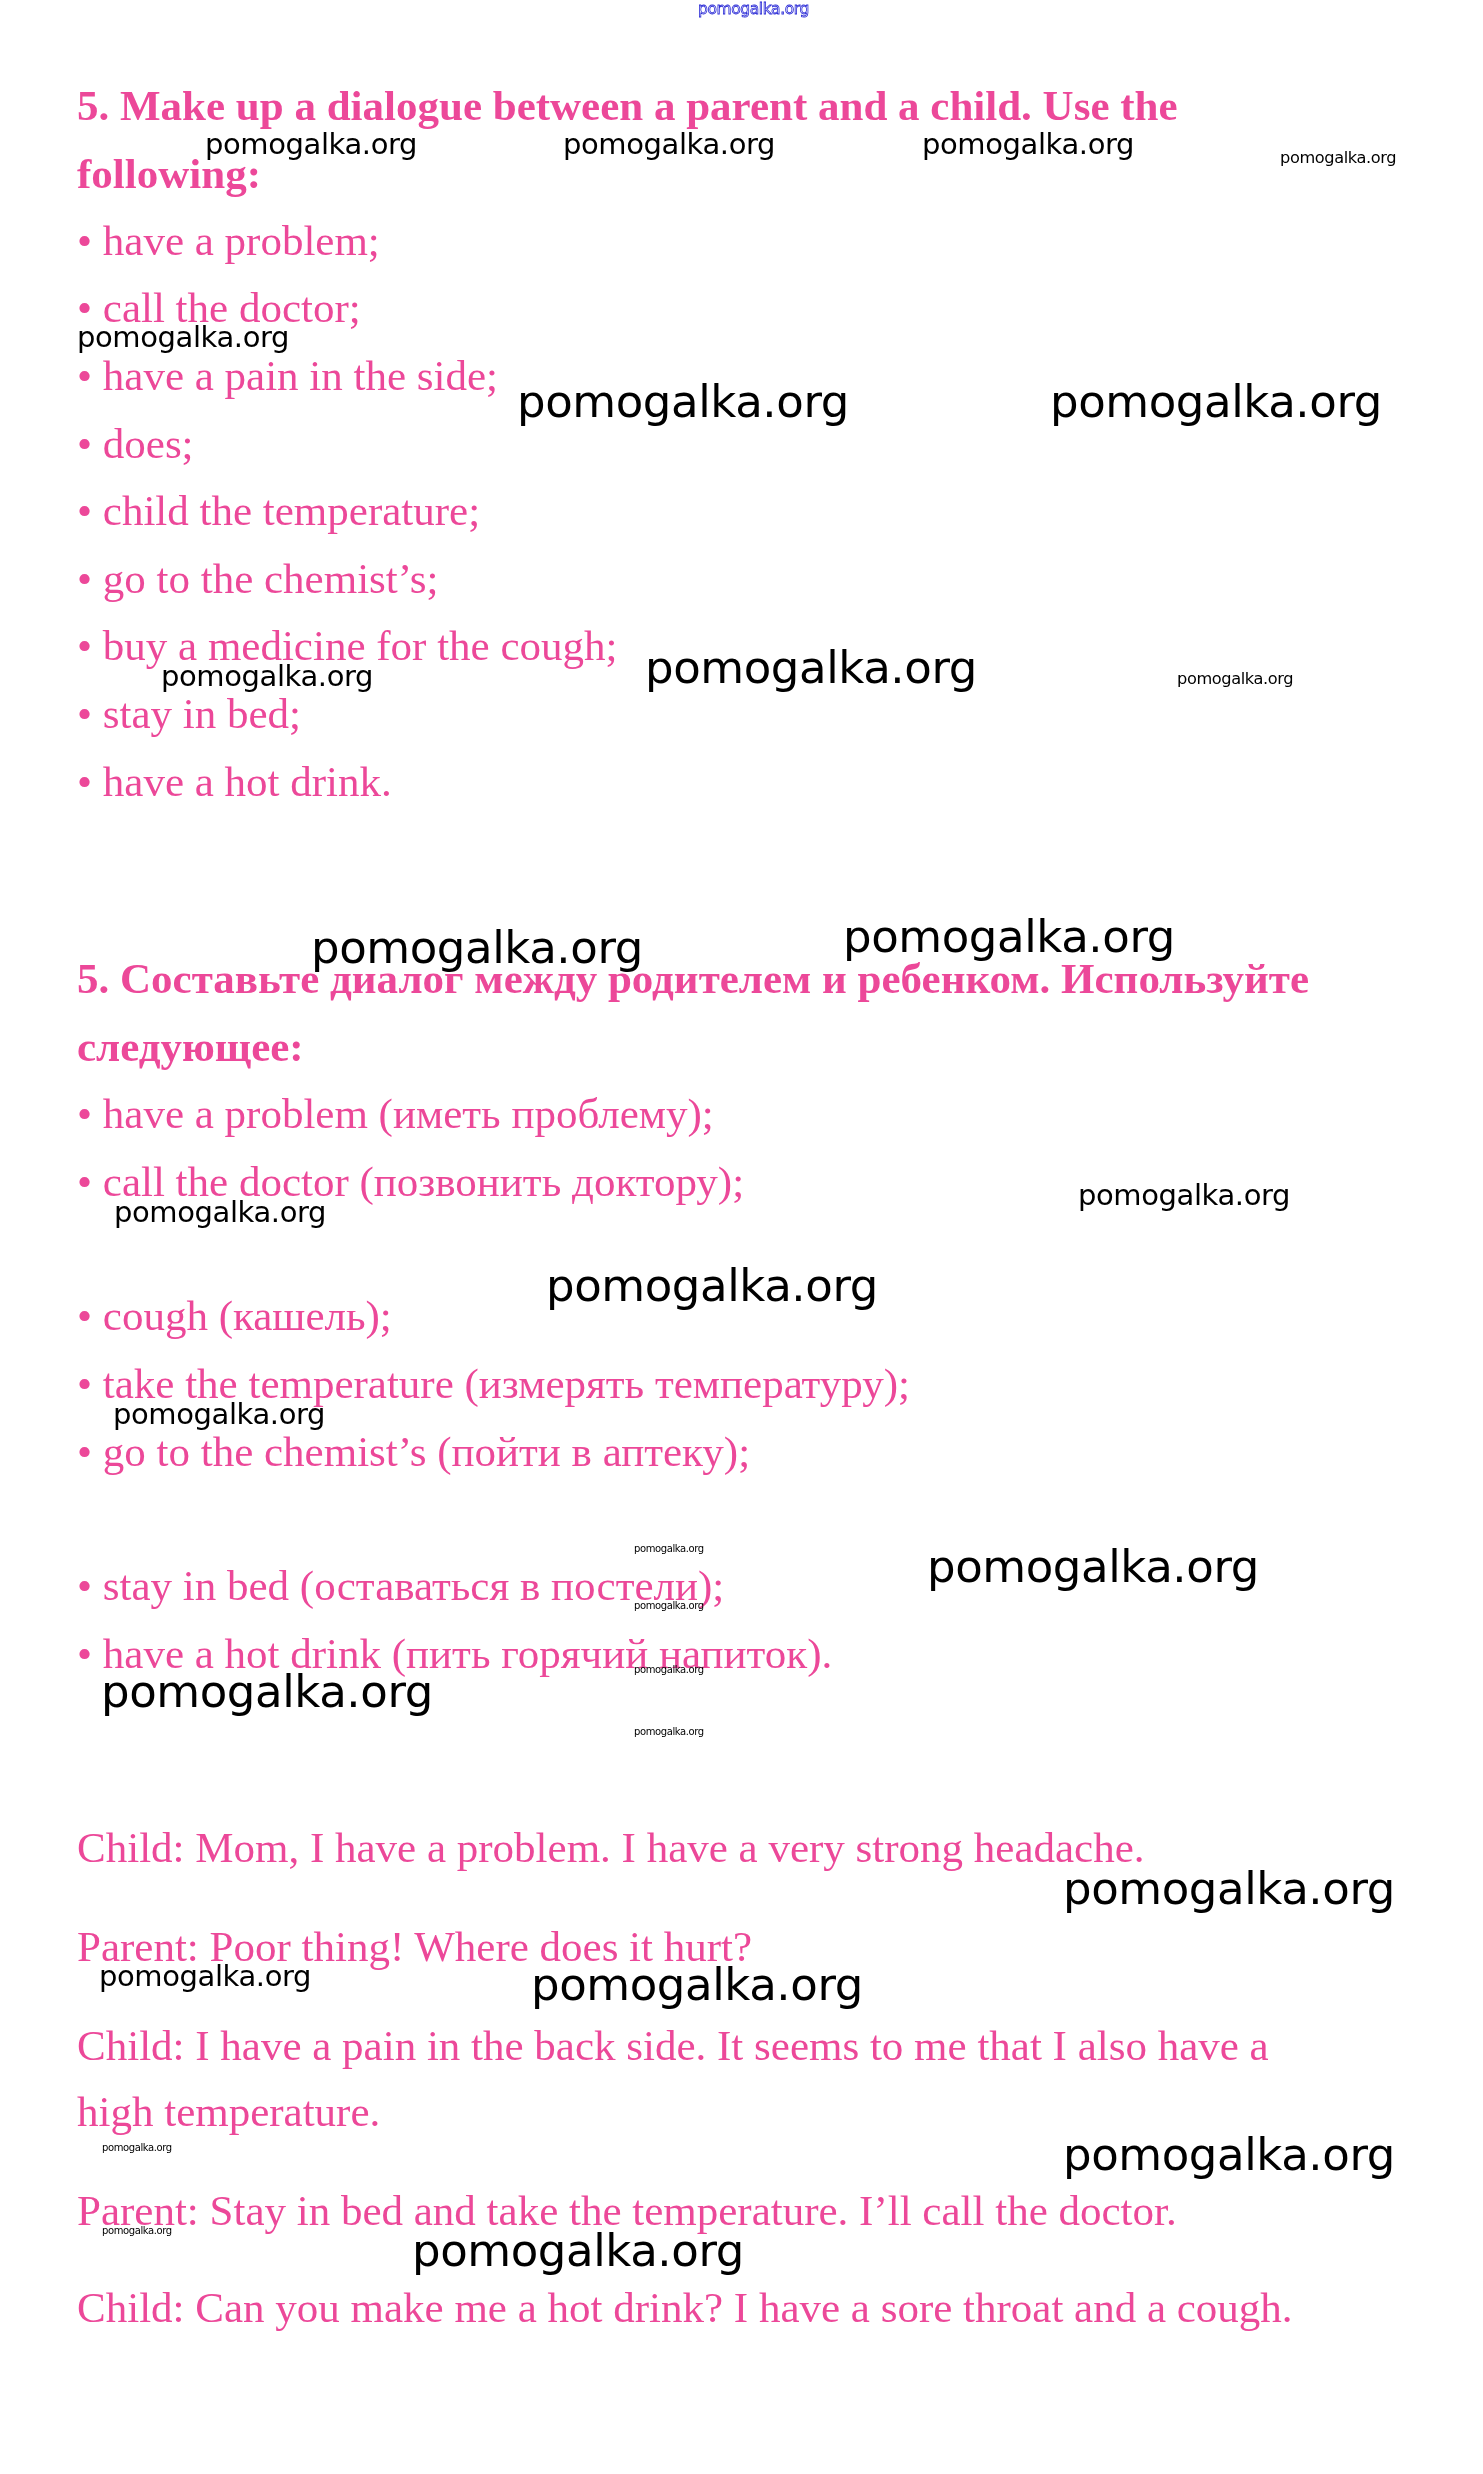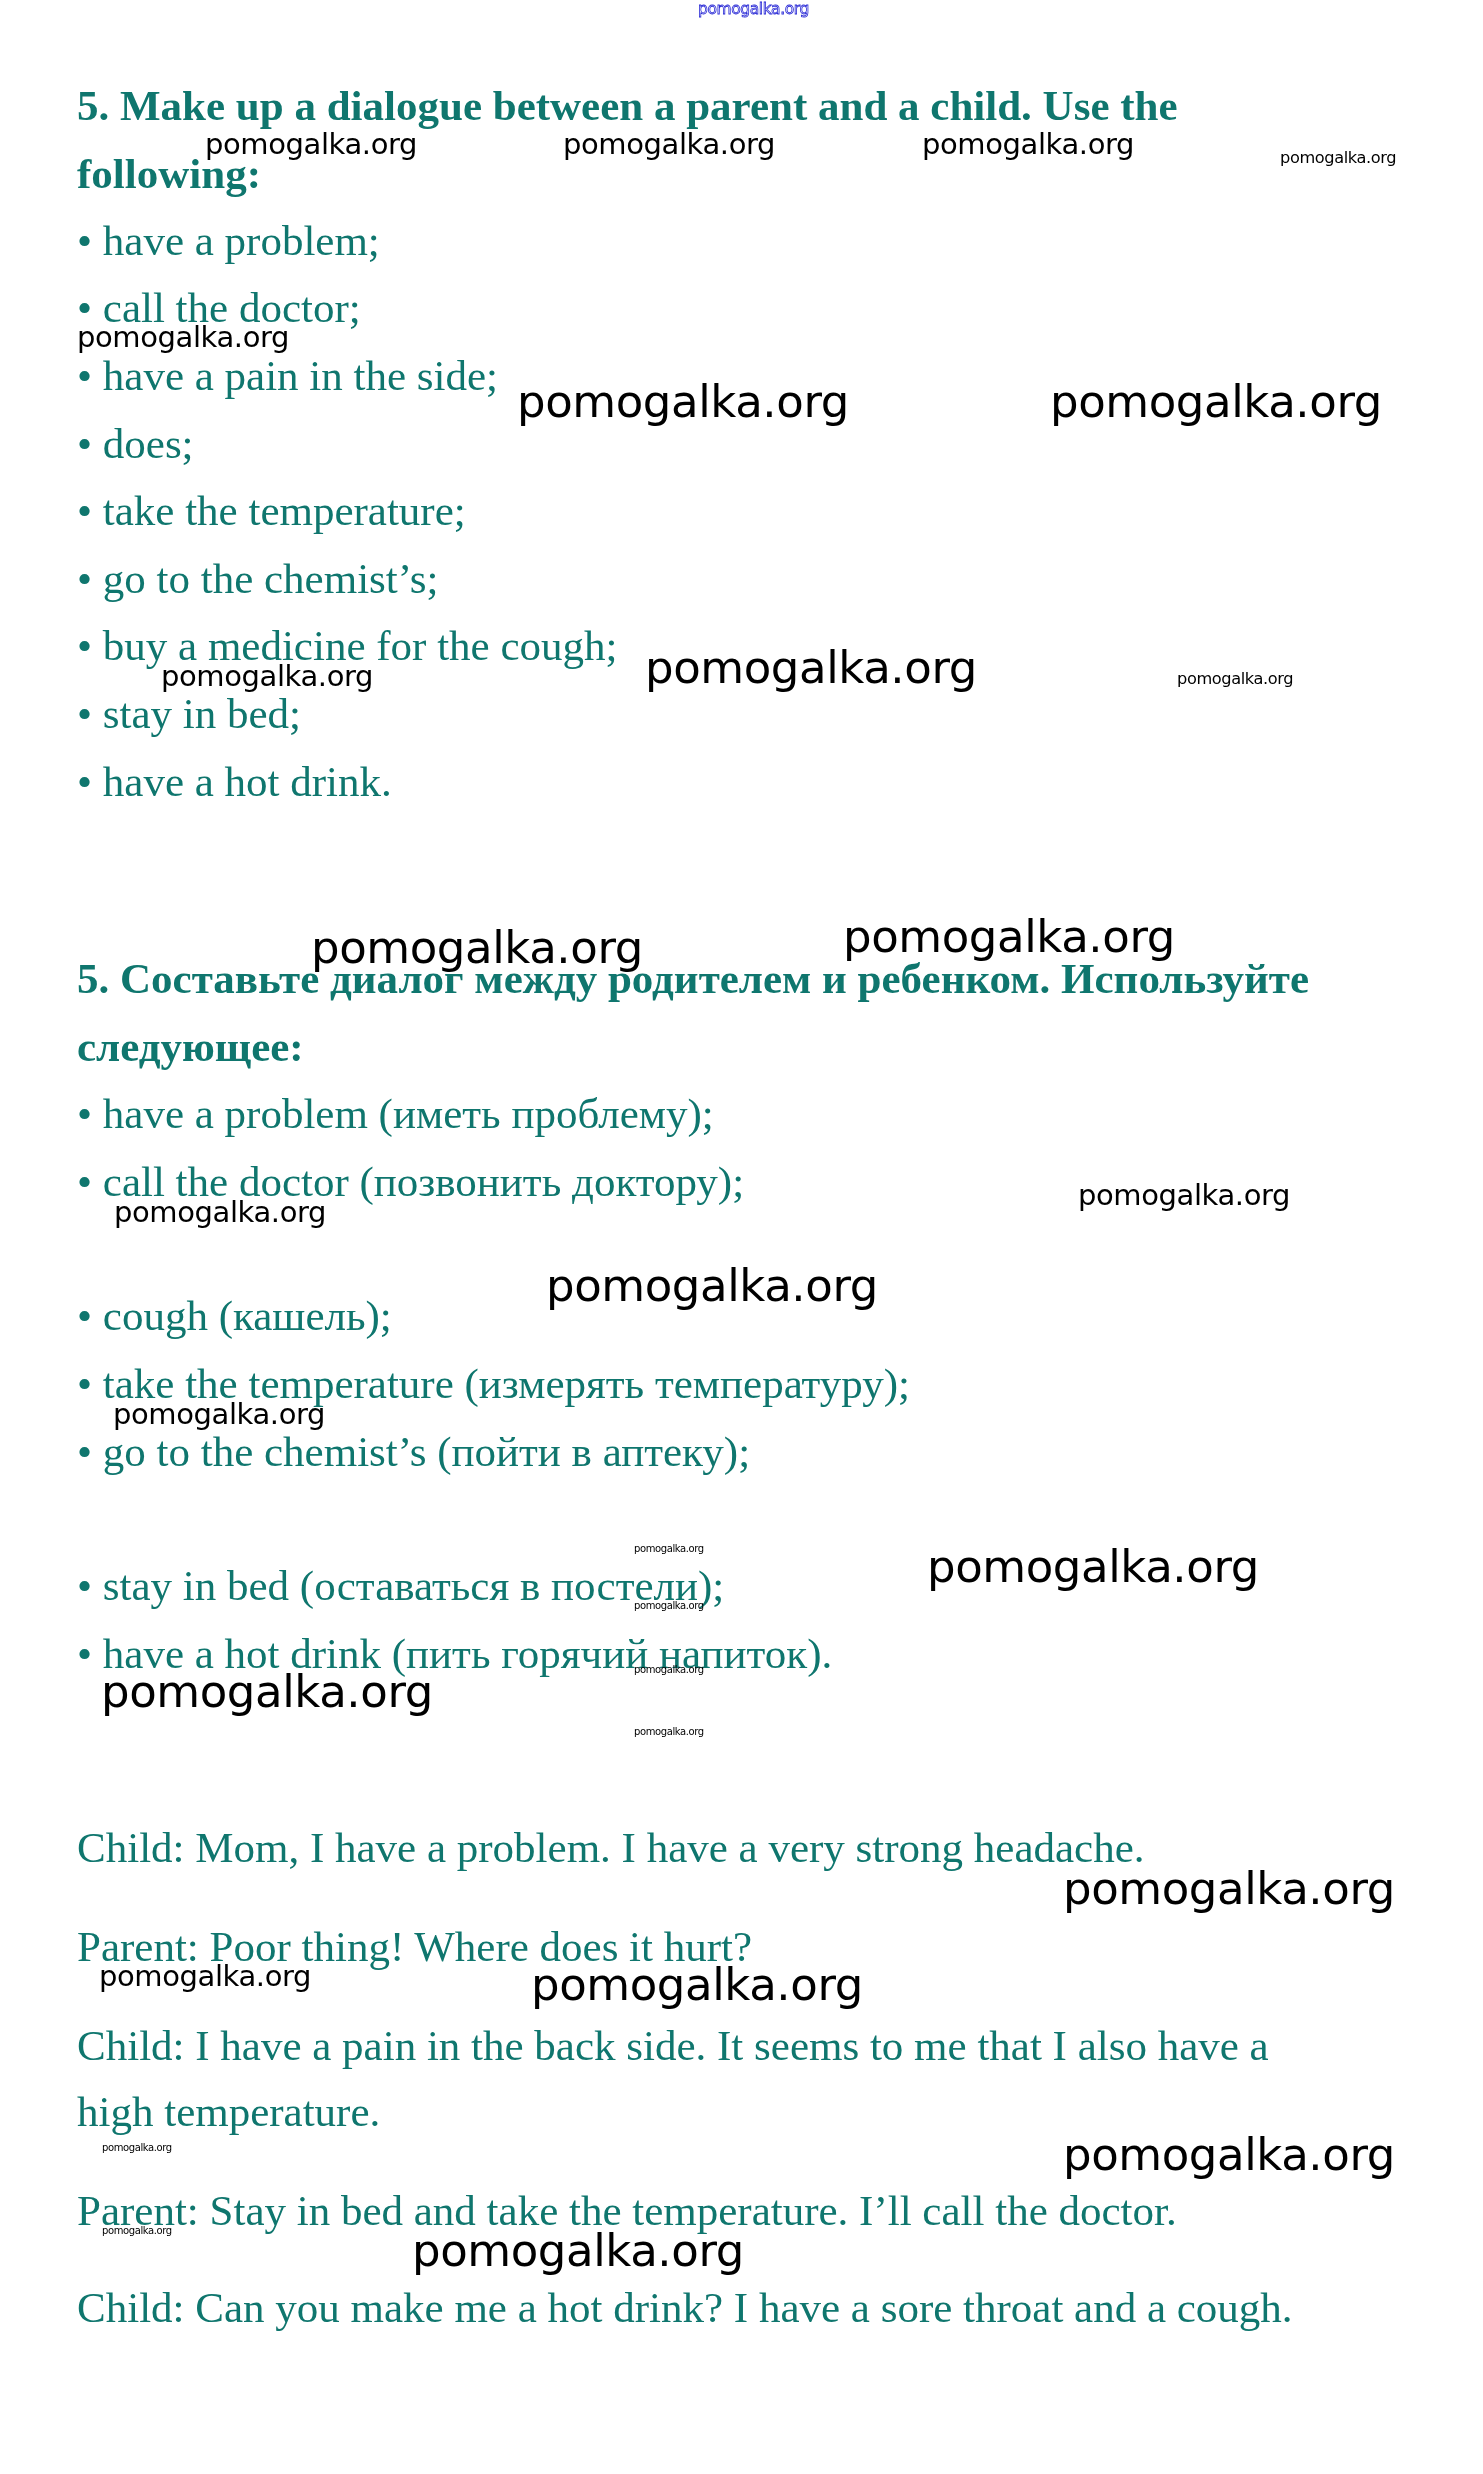--- a/index.html
+++ b/index.html
@@ -1,21 +1,21 @@
 <!DOCTYPE html>
 <html style="font-size:12.4px"><head>
 <meta charset="utf-8">
 <style>
   html, body { margin:0; padding:0; background:#ffffff; }
   body { width:1484px; height:2475px; position:relative; overflow:hidden; }
   .page { position:absolute; left:0; top:0; width:1464px; height:2475px; background:#fff; }
   .line {
     position:absolute; left:77px; white-space:nowrap;
     font-family:"Liberation Serif", "DejaVu Serif", serif;
-    font-size:43px; color:#0f766e; line-height:1;
+    font-size:43px; color:#ec4899; line-height:1;
     transform-origin:left top;
   }
   .bold { font-weight:bold; }
   .wm {
     position:absolute; white-space:nowrap;
     font-family:"DejaVu Sans", "Liberation Sans", sans-serif;
     color:#000; line-height:1; letter-spacing:-0.4px;
   }
   .wm.l { font-size:45px; }
   .wm.m { font-size:29px; }
@@ -34,21 +34,21 @@
 
   <div class="wm top" style="left:698px; top:1.5px;">pomogalka.org</div>
 
   <div class="line bold" style="top:84px;">5. Make up a dialogue between a parent and a child. Use the</div>
   <div class="line bold" style="top:152px;text-align:center;">following:</div>
 
   <div class="line" style="top:219px;">• have a problem;</div>
   <div class="line" style="top:286px;">• call the doctor;</div>
   <div class="line" style="top:354px;">• have a pain in the side;</div>
   <div class="line" style="top:422px;">• does;</div>
-  <div class="line" style="top:489px;">• take the temperature;</div>
+  <div class="line" style="top:489px;">• child the temperature;</div>
   <div class="line" style="top:557px;">• go to the chemist’s;</div>
   <div class="line" style="top:624px;">• buy a medicine for the cough;</div>
   <div class="line" style="top:692px;">• stay in bed;</div>
   <div class="line" style="top:760px;">• have a hot drink.</div>
 
   <div class="line bold" style="top:957px;">5. Составьте диалог между родителем и ребенком. Используйте</div>
   <div class="line bold" style="top:1025px;">следующее:</div>
 
   <div class="line" style="top:1092px;">• have a problem (иметь проблему);</div>
   <div class="line" style="top:1160px;">• call the doctor (позвонить доктору);</div>

